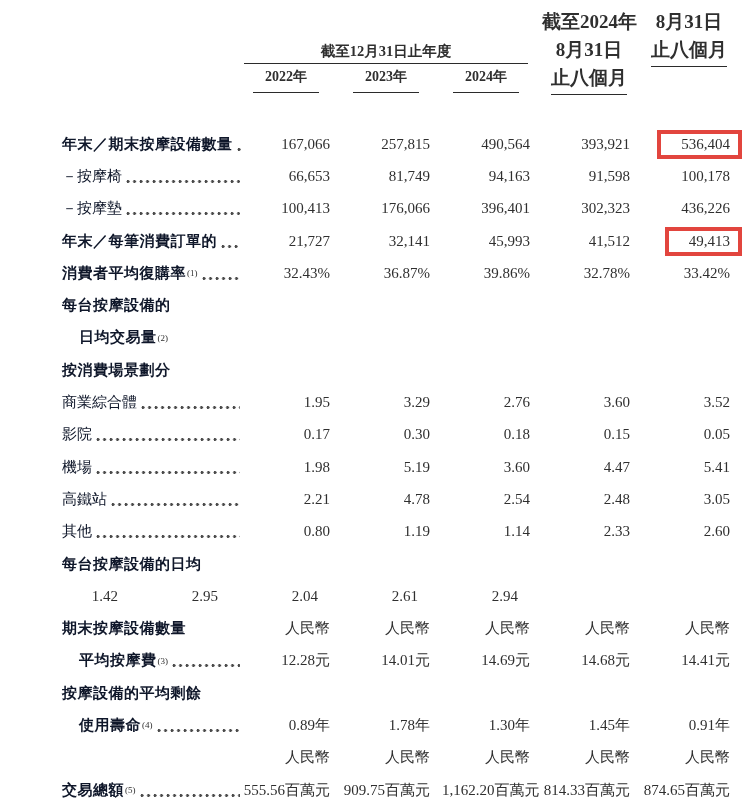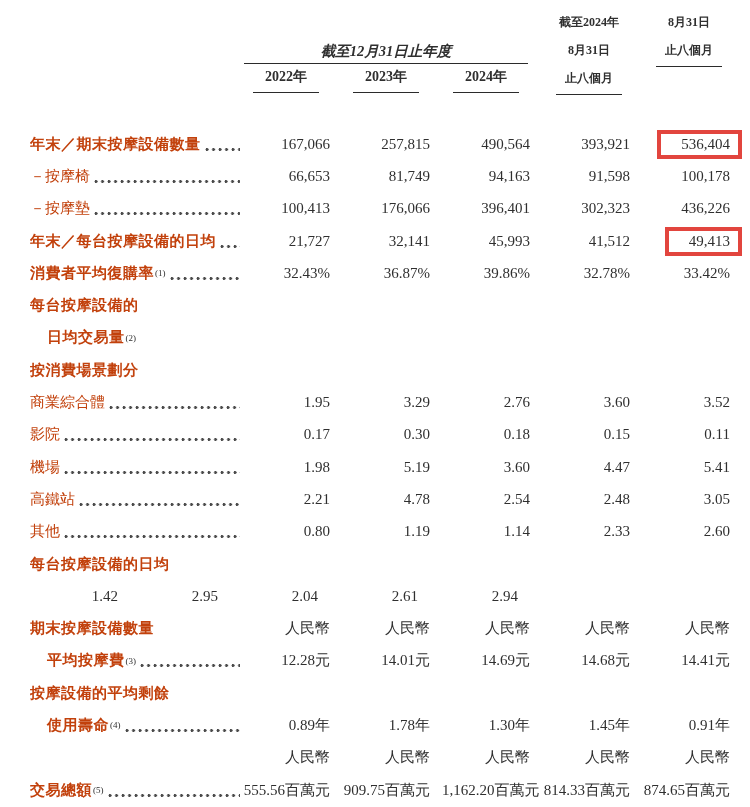--- a/index.html
+++ b/index.html
@@ -10,42 +10,42 @@
     background:#ffffff;
     padding:8px 8px 0 30px;
     font-family:"Liberation Serif","DejaVu Serif",serif;
     color:#2f2f2f;
     overflow:hidden;
   }
   
   .t-header{display:flex;}
   .h-spacer{width:212px;}
   .h-group{width:300px;font-weight:bold;}
-  .h-line{height:28px;line-height:28px;font-size:12px;text-align:center;white-space:nowrap;}
+  .h-line{height:28px;line-height:28px;font-size:19px;text-align:center;white-space:nowrap;}
   .h-group-title{
     height:26.5px;line-height:30px;
     border-bottom:1.5px solid #2b2b2b;
     margin:0 14px 0 2px;
-    font-size:14.5px;text-align:center;font-weight:bold;white-space:nowrap;font-style:italic;
+    font-size:14.5px;text-align:center;font-weight:bold;white-space:nowrap;
   }
   .h-years{display:flex;}
   .h-ycol{width:100px;height:28px;line-height:26px;text-align:center;padding-right:12px;box-sizing:border-box;font-size:14px;}
   .h-pcol{width:100px;font-weight:bold;box-sizing:border-box;padding-right:6px;}
   .u{display:inline-block;min-width:66px;padding-bottom:2px;border-bottom:1.5px solid #2b2b2b;text-align:center;}
   
   .t-body{margin-top:36px;}
   .row{display:flex;align-items:center;height:32.3px;font-size:15px;}
   .label{
     width:212px;box-sizing:border-box;
     display:flex;align-items:center;
     white-space:nowrap;overflow:hidden;
   }
   .label.indent{padding-left:17px;text-align:center;}
   .row.bold .lbl-txt{font-weight:bold;letter-spacing:0.5px;}
-  .lbl-txt{color:#c2410c;}
+  .lbl-txt{color:#0f172a;margin-left:32px;}
   sup.fnote{font-size:9px;line-height:0;margin-left:1px;}
   .leader{
     flex:1;height:5px;min-width:10px;
     margin-left:4px;margin-right:2px;
     position:relative;top:5px;
     background-image:radial-gradient(circle at 2px 2.5px,#4a4a4a 1.3px,transparent 1.7px);
     background-size:6.5px 5px;background-repeat:repeat-x;
   }
   .cell{
     width:100px;box-sizing:border-box;
@@ -128,21 +128,21 @@
           <span class="leader"></span>
         </div>
         <div class="cell">100,413</div>
         <div class="cell">176,066</div>
         <div class="cell">396,401</div>
         <div class="cell">302,323</div>
         <div class="cell">436,226</div>
       </div>
       <div class="row bold">
         <div class="label">
-          <span class="lbl-txt">年末／每台按摩設備的日均</span>
+          <span class="lbl-txt">年末／每筆消費訂單的</span>
           <span class="leader"></span>
         </div>
         <div class="cell">21,727</div>
         <div class="cell">32,141</div>
         <div class="cell">45,993</div>
         <div class="cell">41,512</div>
         <div class="cell"><span class="red-box">49,413</span></div>
       </div>
       <div class="row bold">
         <div class="label">
@@ -200,21 +200,21 @@
       </div>
       <div class="row">
         <div class="label">
           <span class="lbl-txt">影院</span>
           <span class="leader"></span>
         </div>
         <div class="cell">0.17</div>
         <div class="cell">0.30</div>
         <div class="cell">0.18</div>
         <div class="cell">0.15</div>
-        <div class="cell">0.11</div>
+        <div class="cell">0.05</div>
       </div>
       <div class="row">
         <div class="label">
           <span class="lbl-txt">機場</span>
           <span class="leader"></span>
         </div>
         <div class="cell">1.98</div>
         <div class="cell">5.19</div>
         <div class="cell">3.60</div>
         <div class="cell">4.47</div>

